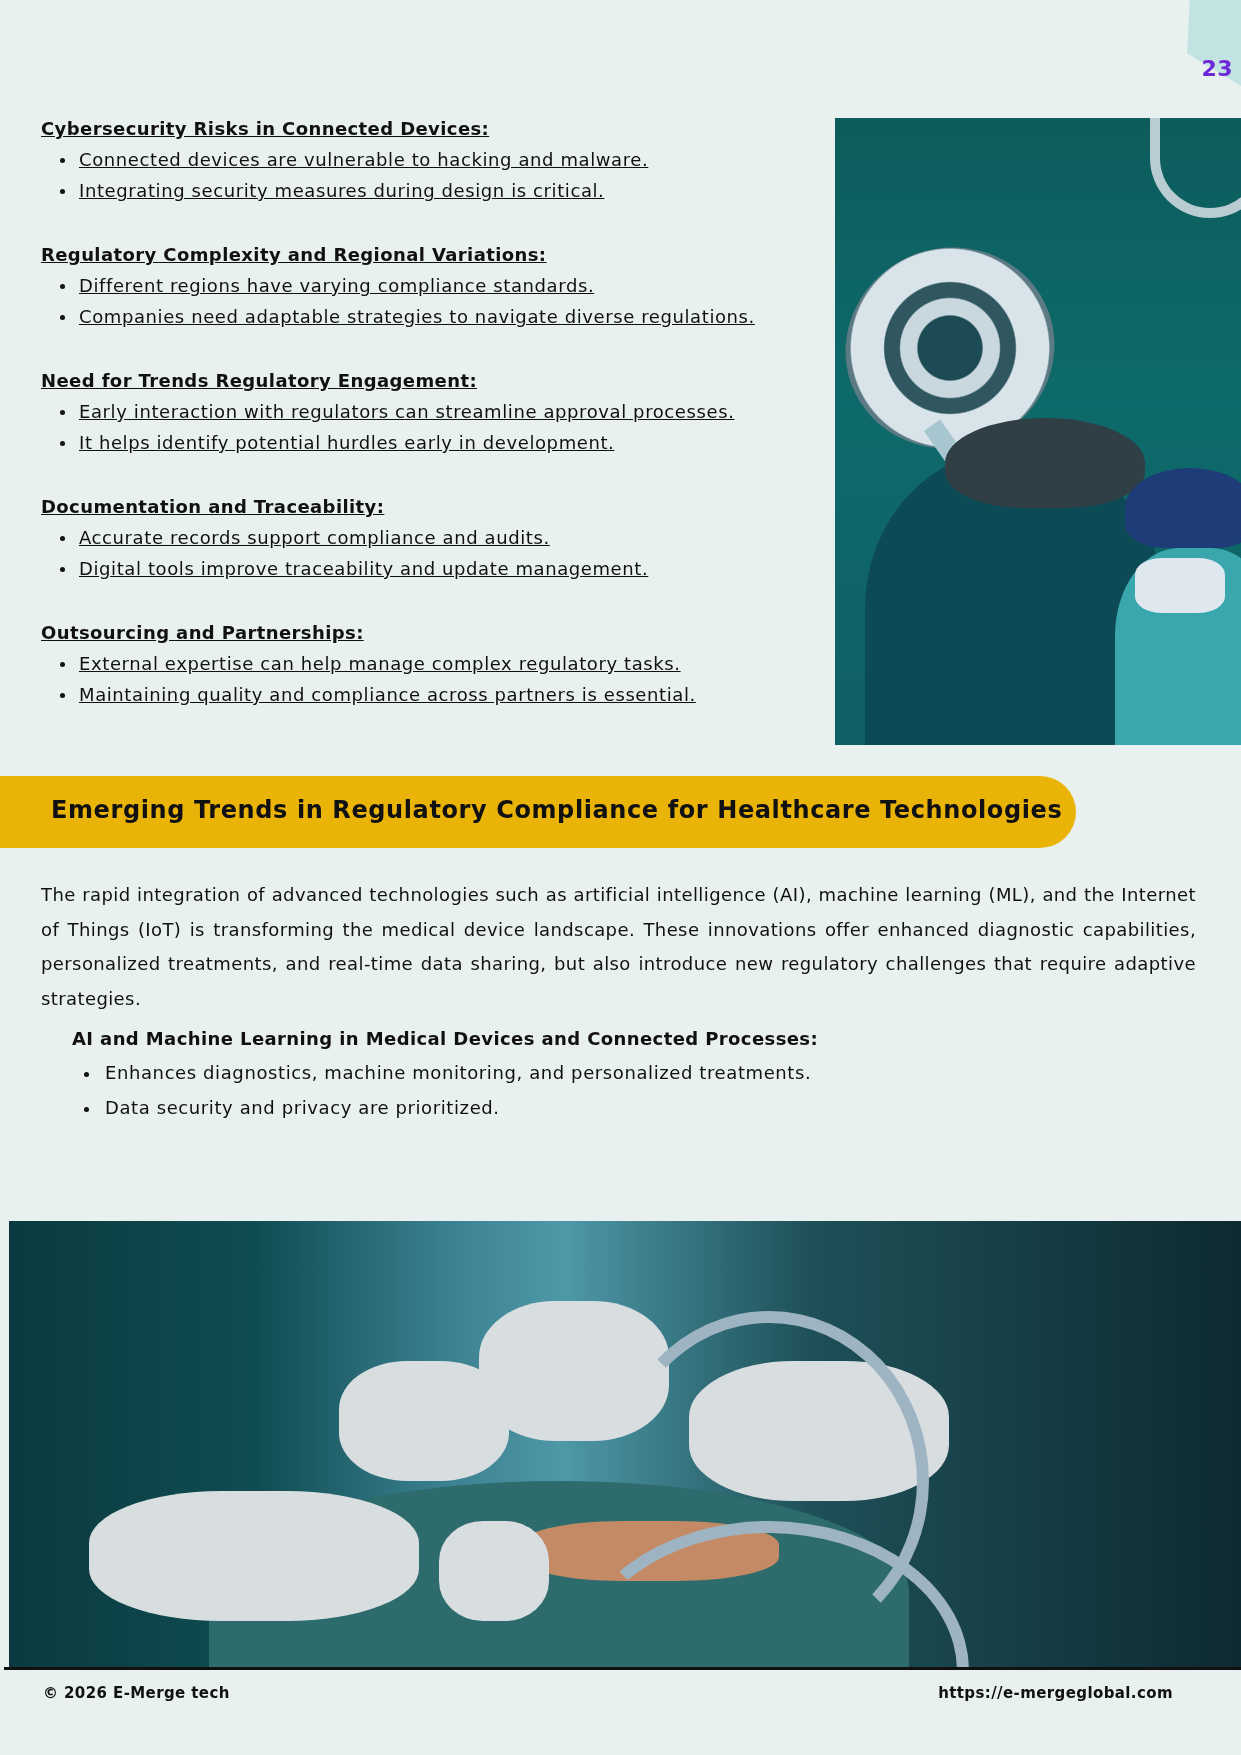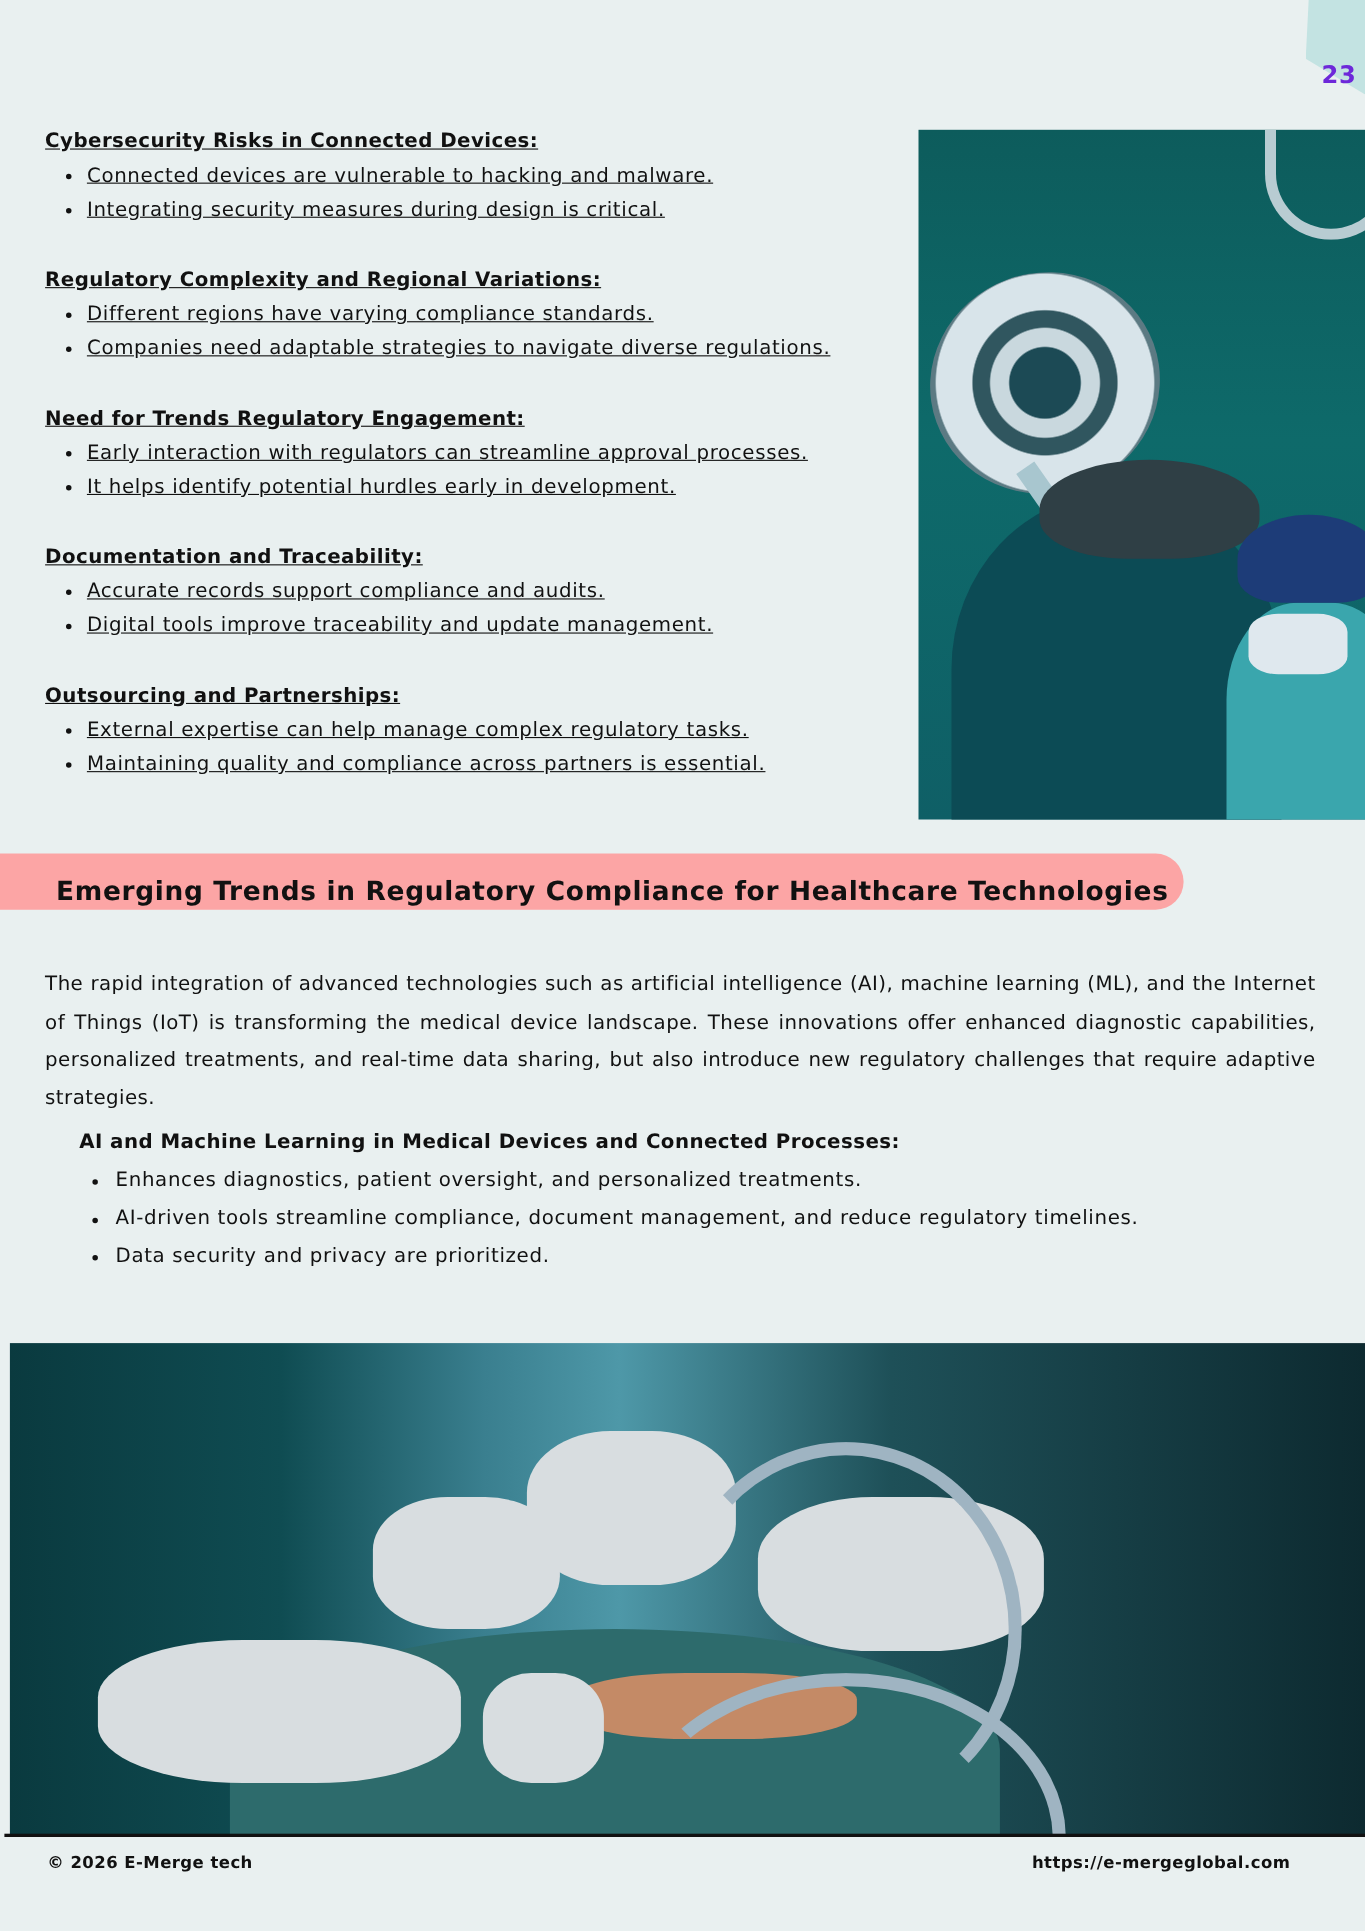--- a/index.html
+++ b/index.html
@@ -117,22 +117,22 @@
     .surgeon-photo .mask2 {
       position: absolute;
       left: 300px; top: 440px;
       width: 90px; height: 55px;
       border-radius: 30%;
       background: #dfe8ee;
     }
     .section-banner {
       position: absolute;
       left: 0; top: 776px;
-      width: 1076px; height: 51px;
-      background: #fca5a5;
+      width: 1076px; height: 72px;
+      background: #eab308;
       border-radius: 0 36px 36px 0;
     }
     .section-title {
       position: absolute;
       left: 51px; top: 20px;
       font-weight: bold;
       font-size: 24px;
       letter-spacing: 0.6px;
       color: #111;
     }
@@ -267,22 +267,21 @@
 
 <div class="section-banner">
   <div class="section-title">Emerging Trends in Regulatory Compliance for Healthcare Technologies</div>
 </div>
 
 <p class="intro-paragraph">The rapid integration of advanced technologies such as artificial intelligence (AI), machine learning (ML), and the Internet of Things (IoT) is transforming the medical device landscape. These innovations offer enhanced diagnostic capabilities, personalized treatments, and real-time data sharing, but also introduce new regulatory challenges that require adaptive strategies.</p>
 
 <div class="subsection">
   <div class="subsection-title">AI and Machine Learning in Medical Devices and Connected Processes:</div>
   <ul class="bullet-list">
-    <li>Enhances diagnostics, patient oversight, and personalized treatments.</li>
-    <li>AI-driven tools streamline compliance, document management, and reduce regulatory timelines.</li>
+    <li>Enhances diagnostics, machine monitoring, and personalized treatments.</li>
     <li>Data security and privacy are prioritized.</li>
   </ul>
 </div>
 
 <div class="surgery-photo" aria-label="surgical-procedure-gloved-hands-photo">
   <div class="drape"></div>
   <div class="skin"></div>
   <div class="glove" style="left:330px;top:140px;width:170px;height:120px;"></div>
   <div class="glove" style="left:470px;top:80px;width:190px;height:140px;"></div>
   <div class="glove" style="left:680px;top:140px;width:260px;height:140px;"></div>

